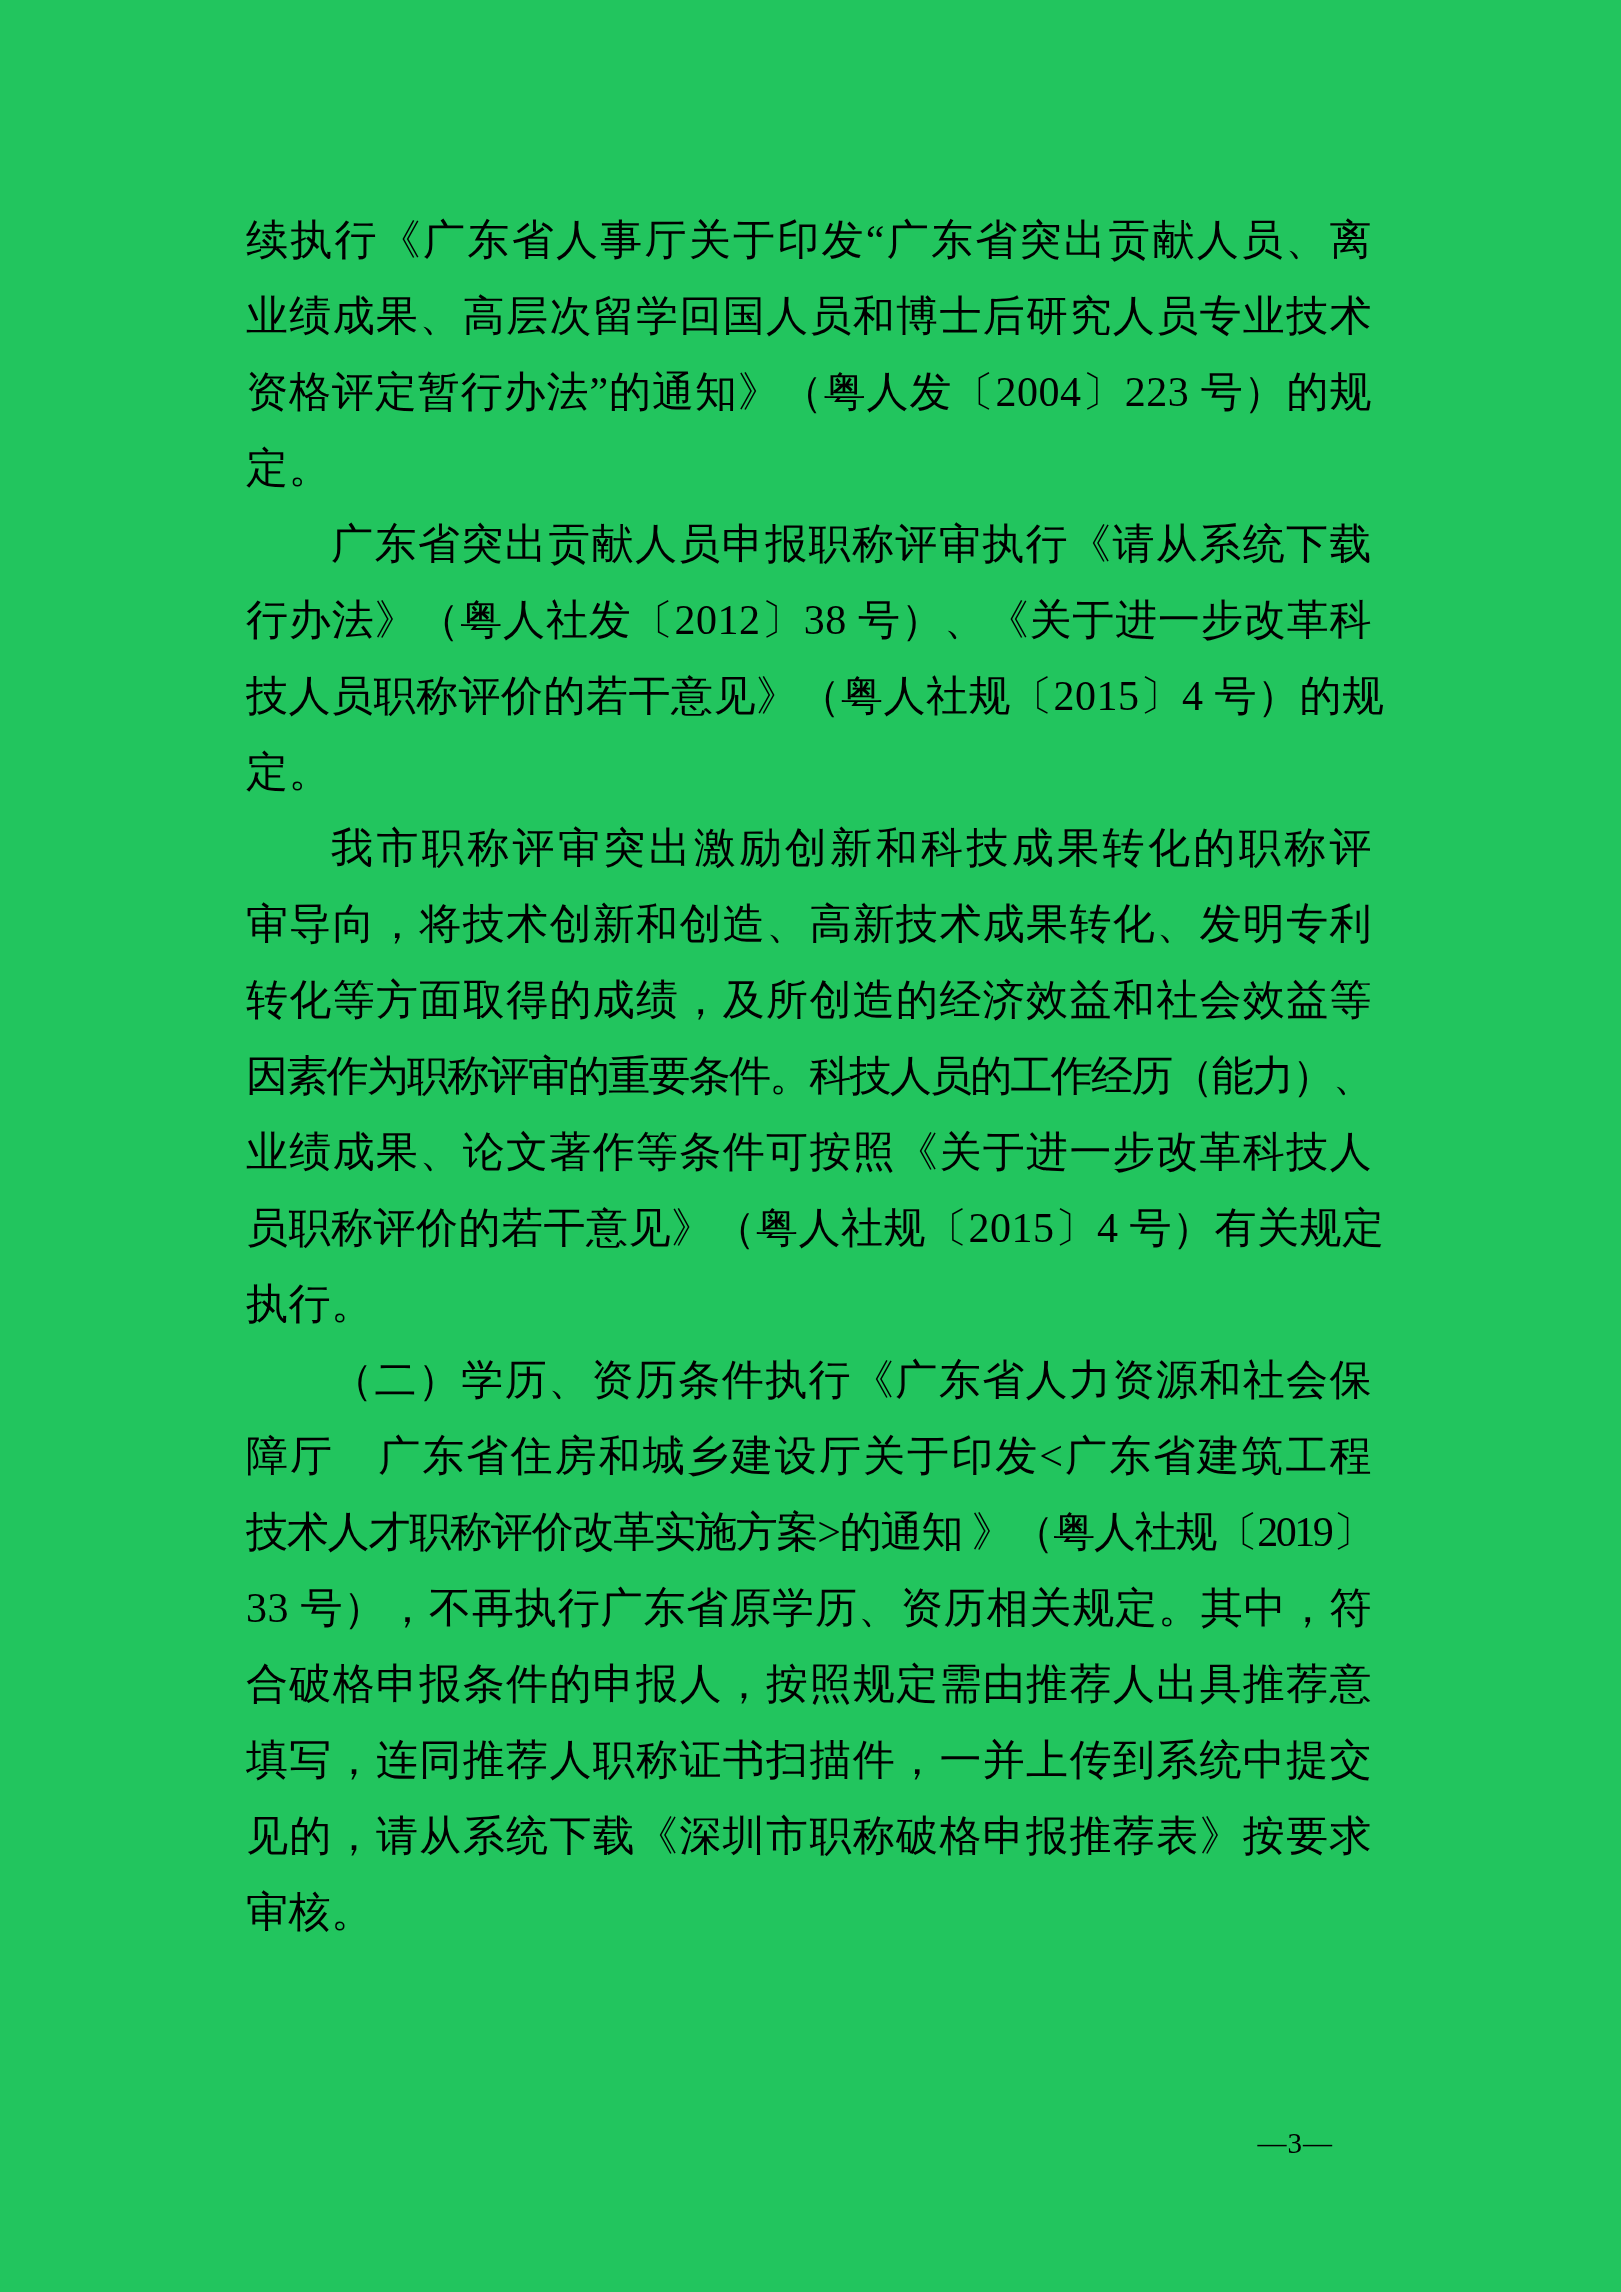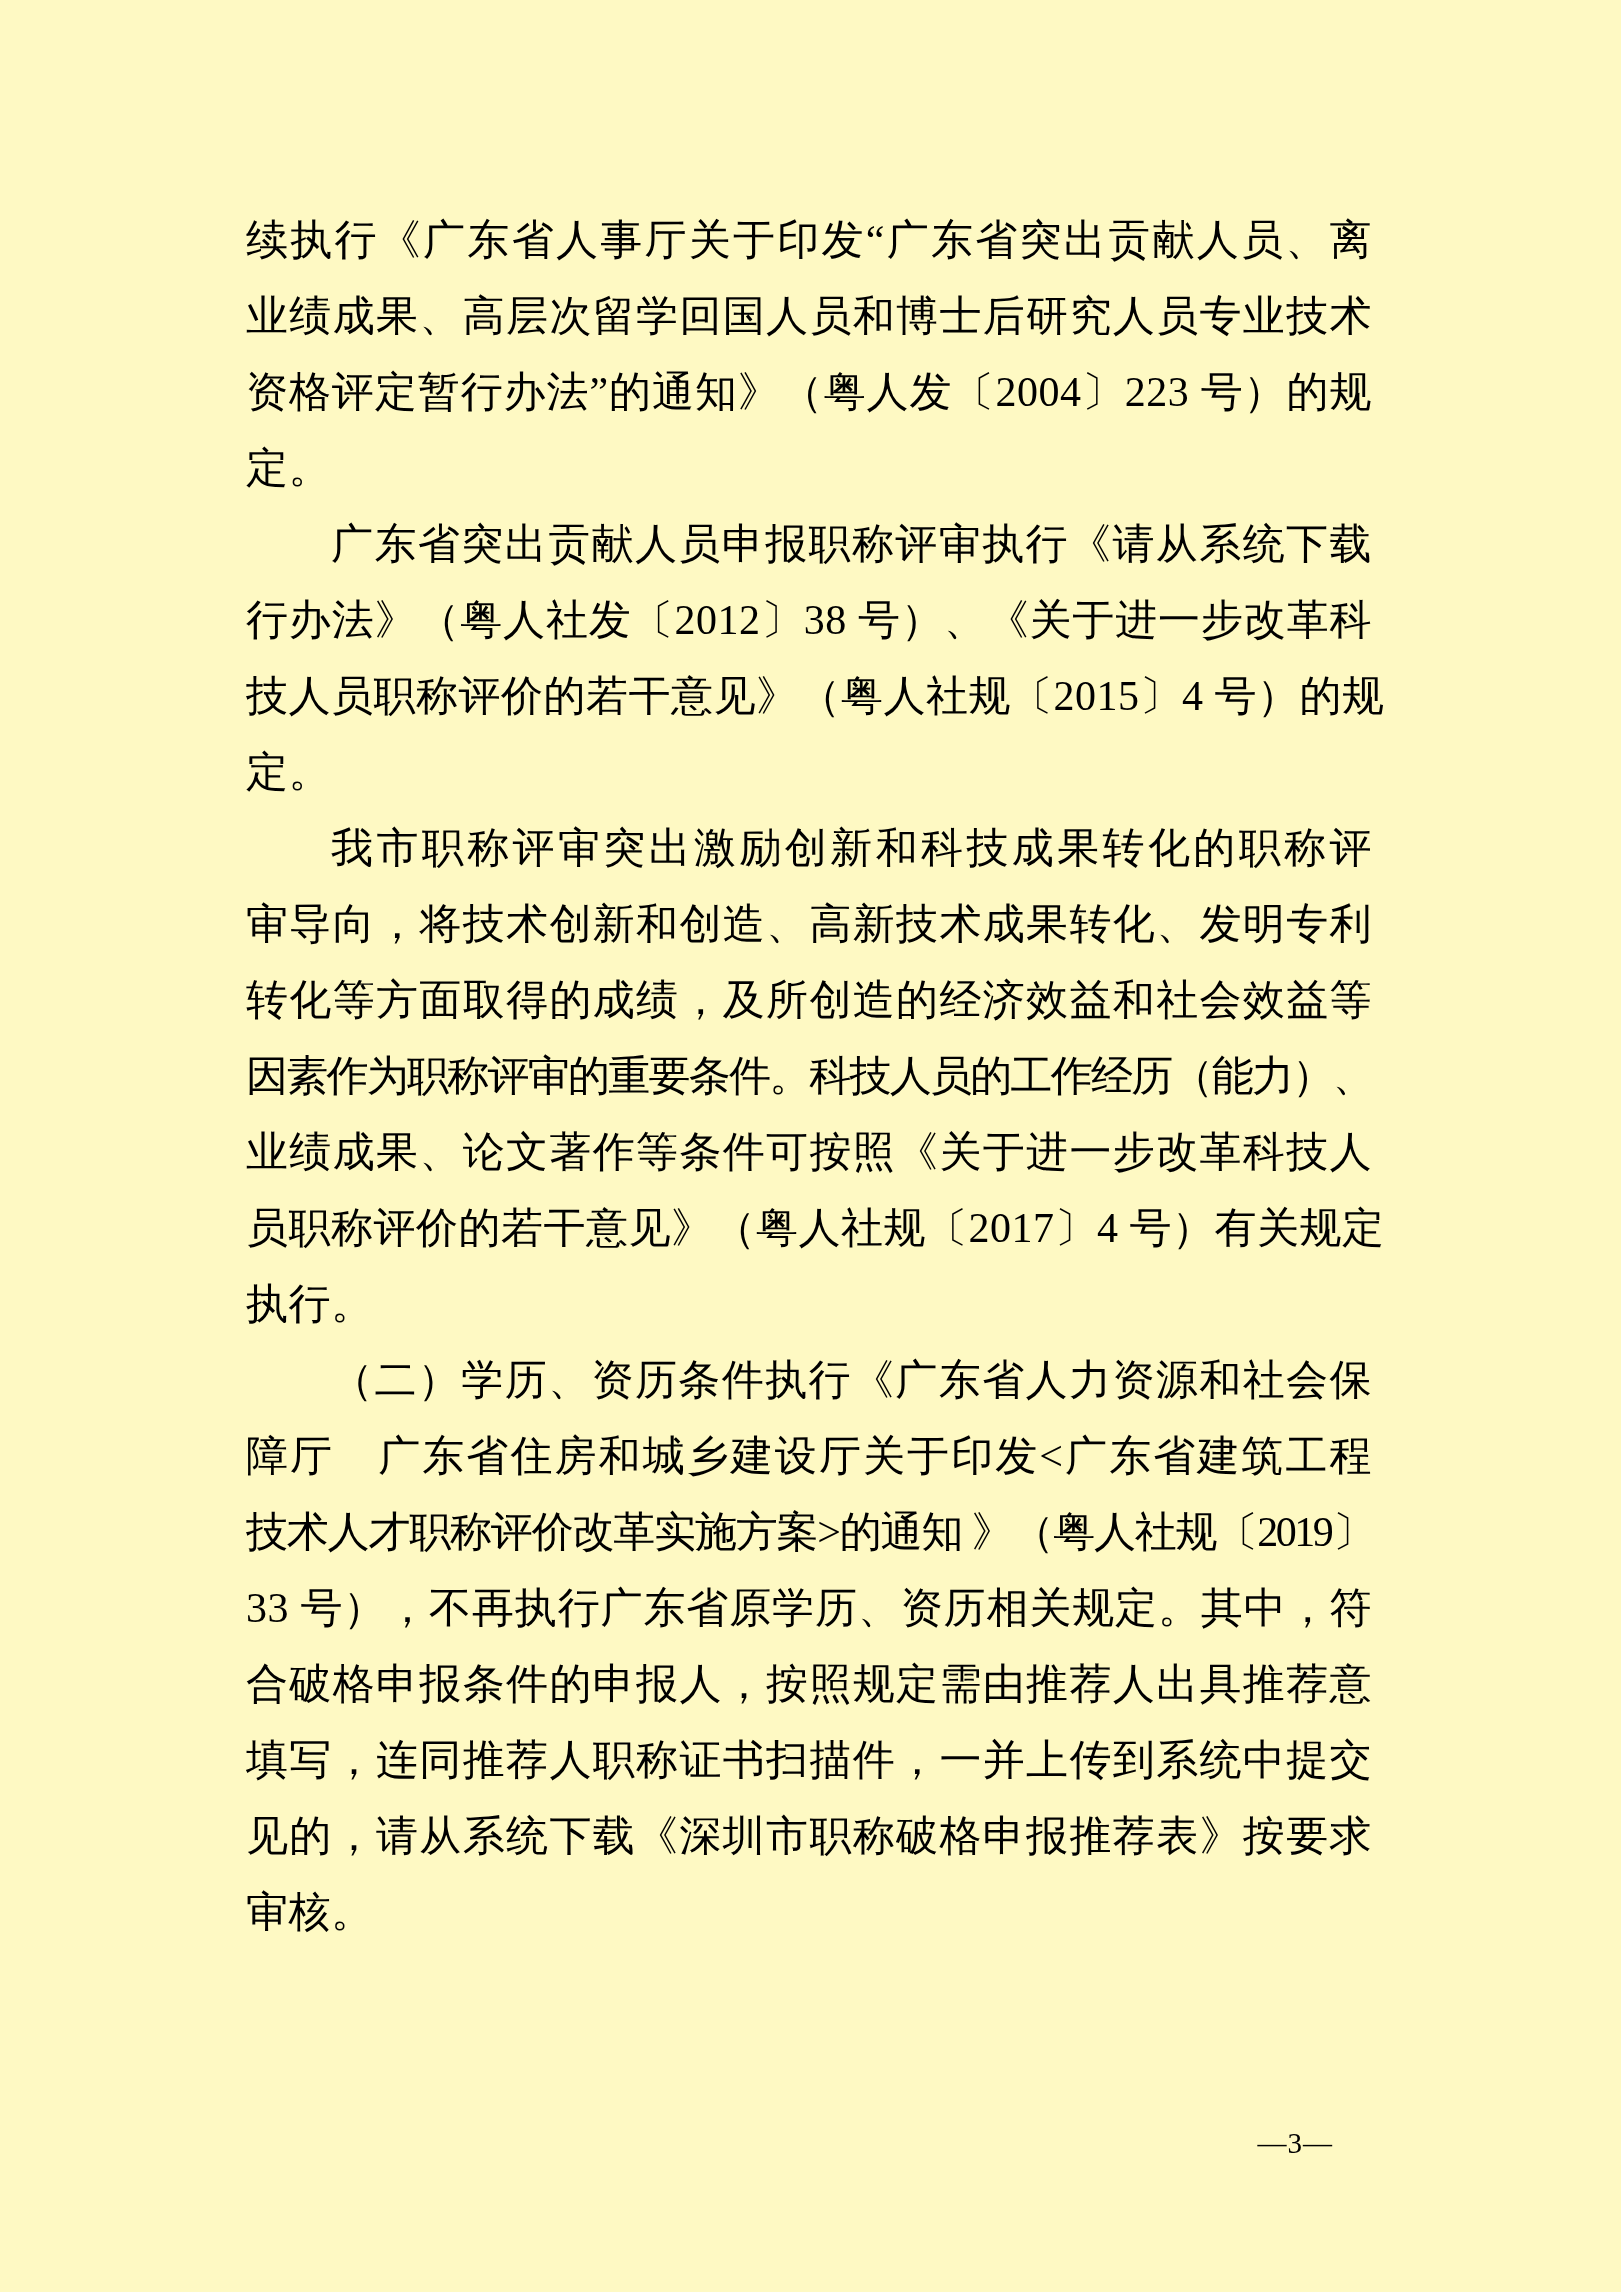--- a/index.html
+++ b/index.html
@@ -14,21 +14,21 @@
     font-family: "Liberation Serif", "DejaVu Serif", serif;
     color: #000000;
     overflow: hidden;
   }
   .page {
     position: absolute;
     left: 0;
     top: 0;
     width: 1621px;
     height: 2293px;
-    background: #fef9c3;
+    background: #22c55e;
   }
   .text-block {
     position: absolute;
     left: 246px;
     top: 202px;
     width: 1126px;
   }
   .line {
     font-size: 42px;
     line-height: 76px;
@@ -73,21 +73,21 @@
     <div class="line end">定。</div>
     <div class="line indent">广东省突出贡献人员申报职称评审执行《请从系统下载</div>
     <div class="line">行办法》（粤人社发〔2012〕38 号）、《关于进一步改革科</div>
     <div class="line">技人员职称评价的若干意见》（粤人社规〔2015〕4 号）的规</div>
     <div class="line end">定。</div>
     <div class="line indent">我市职称评审突出激励创新和科技成果转化的职称评</div>
     <div class="line">审导向，将技术创新和创造、高新技术成果转化、发明专利</div>
     <div class="line">转化等方面取得的成绩，及所创造的经济效益和社会效益等</div>
     <div class="line tight">因素作为职称评审的重要条件。科技人员的工作经历（能力）、</div>
     <div class="line">业绩成果、论文著作等条件可按照《关于进一步改革科技人</div>
-    <div class="line">员职称评价的若干意见》（粤人社规〔2017〕4 号）有关规定</div>
+    <div class="line">员职称评价的若干意见》（粤人社规〔2015〕4 号）有关规定</div>
     <div class="line end">执行。</div>
     <div class="line indent">（二）学历、资历条件执行《广东省人力资源和社会保</div>
     <div class="line">障厅　广东省住房和城乡建设厅关于印发&lt;广东省建筑工程</div>
     <div class="line tight">技术人才职称评价改革实施方案&gt;的通知 》（粤人社规〔2019〕</div>
     <div class="line">33 号），不再执行广东省原学历、资历相关规定。其中，符</div>
     <div class="line">合破格申报条件的申报人，按照规定需由推荐人出具推荐意</div>
     <div class="line">填写，连同推荐人职称证书扫描件，一并上传到系统中提交</div>
     <div class="line">见的，请从系统下载《深圳市职称破格申报推荐表》按要求</div>
     <div class="line end">审核。</div>
   </div>

